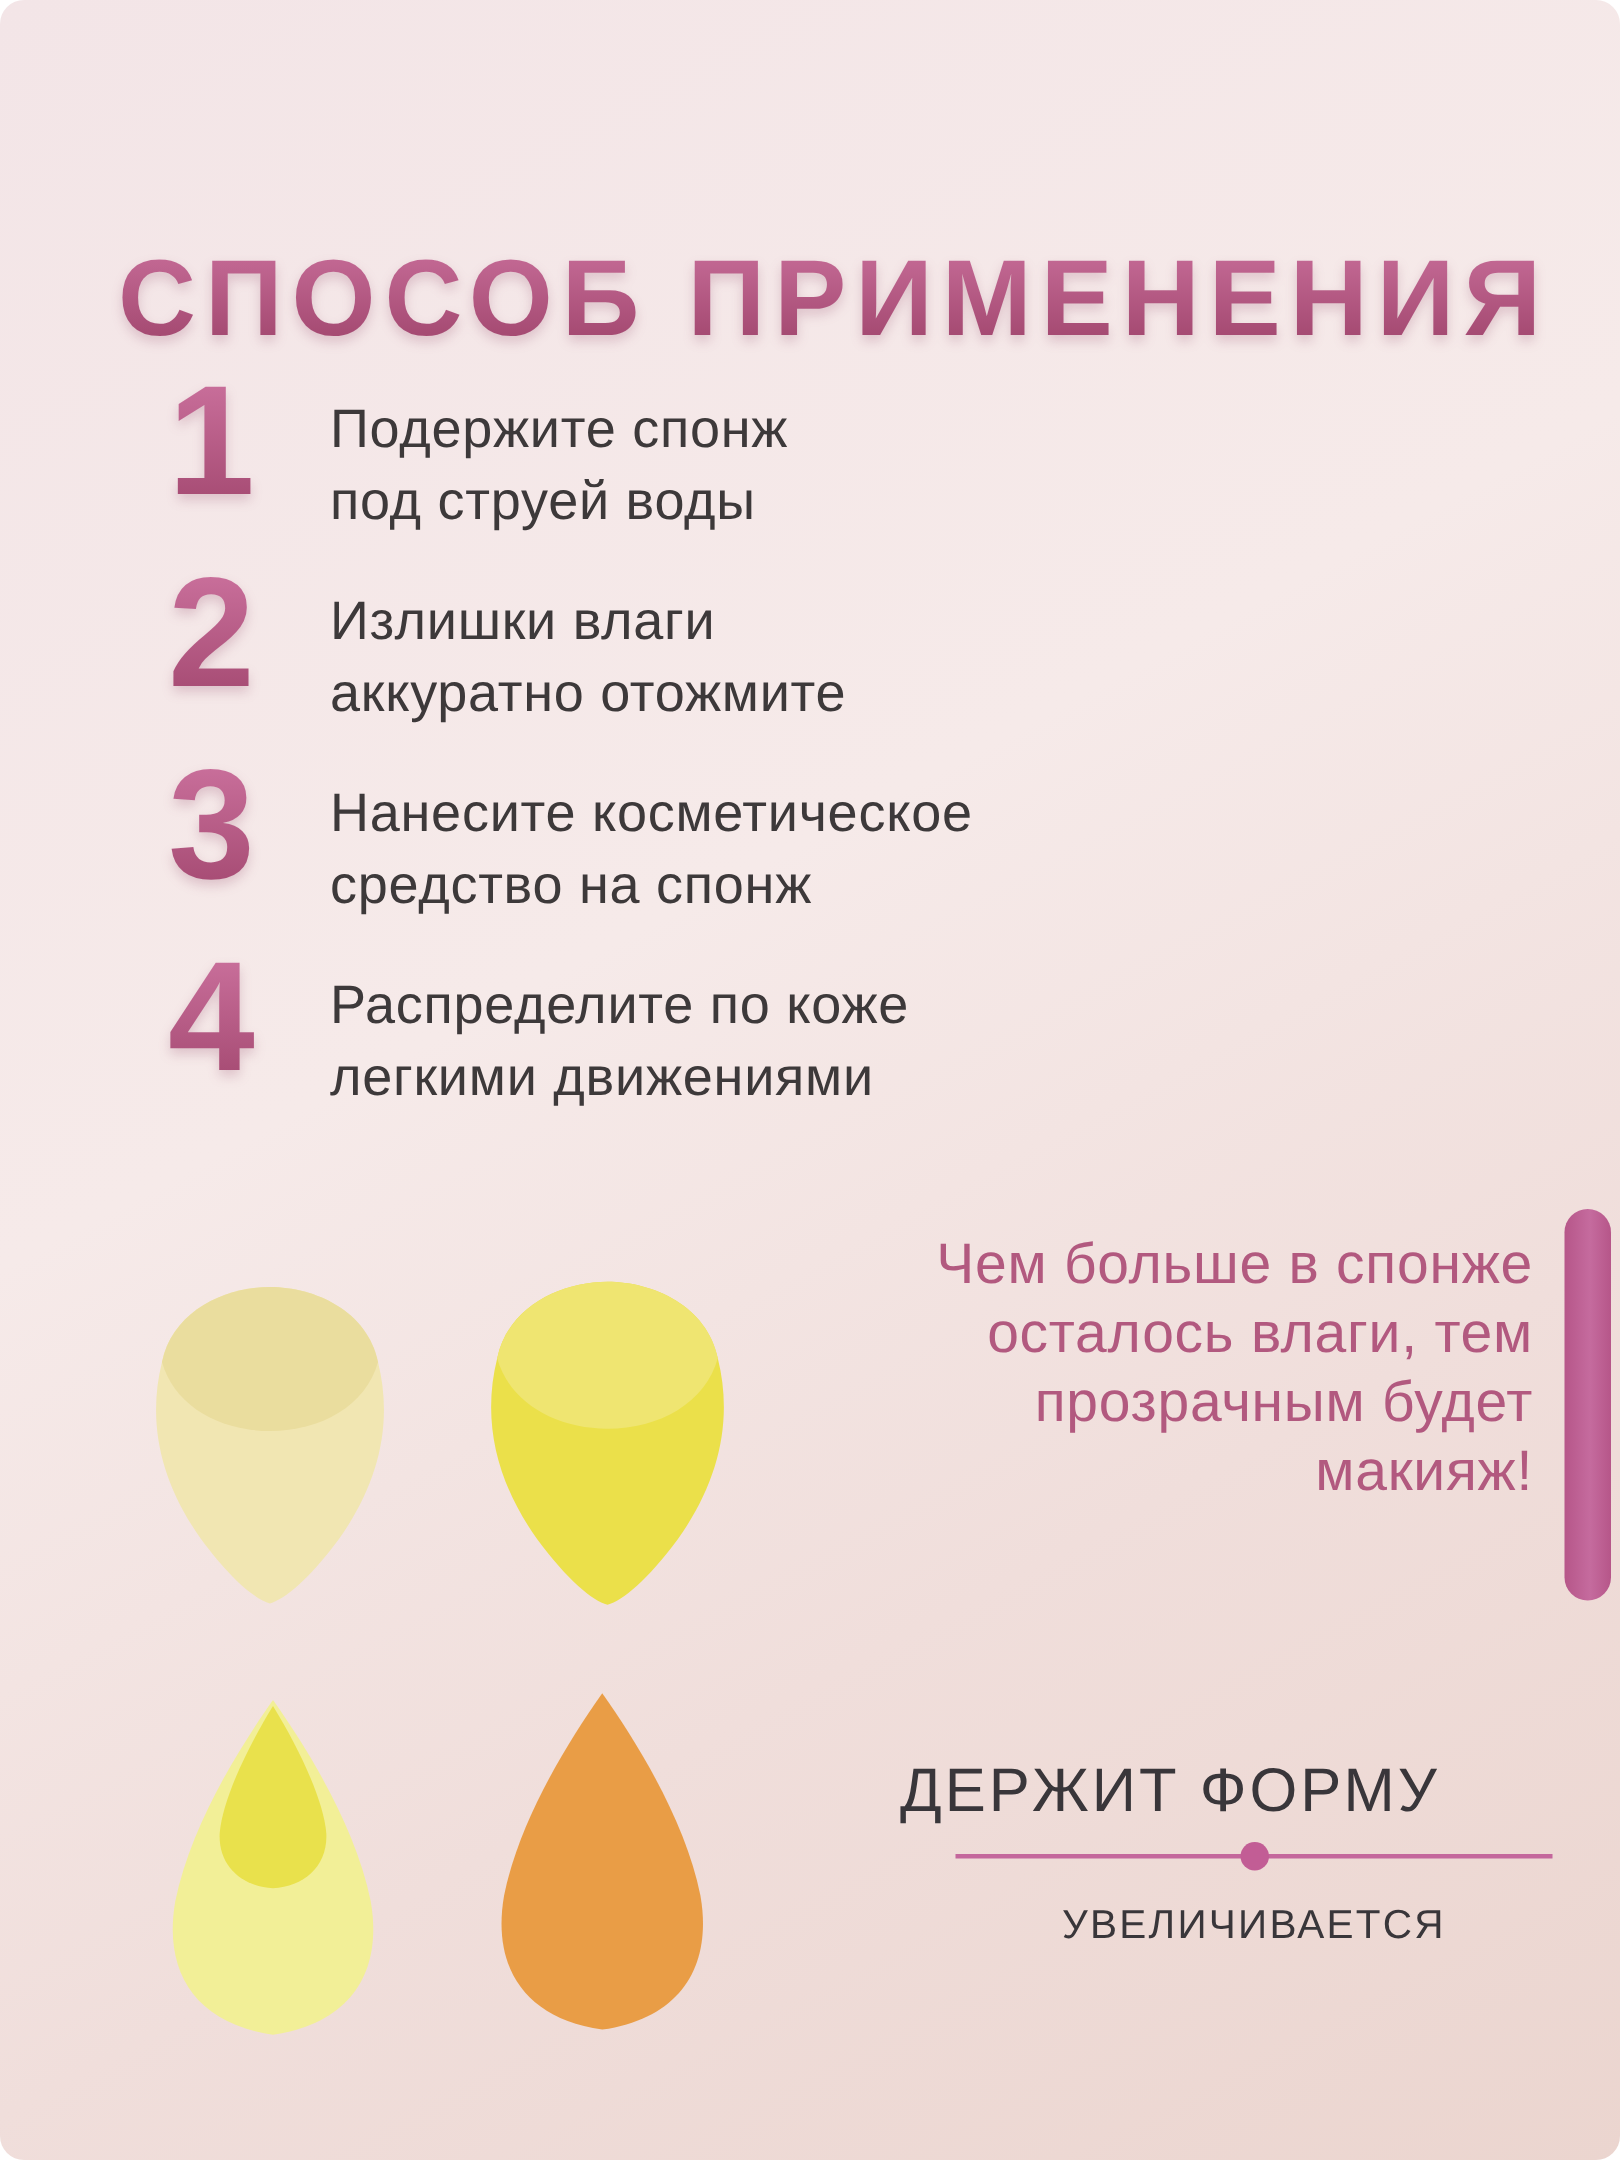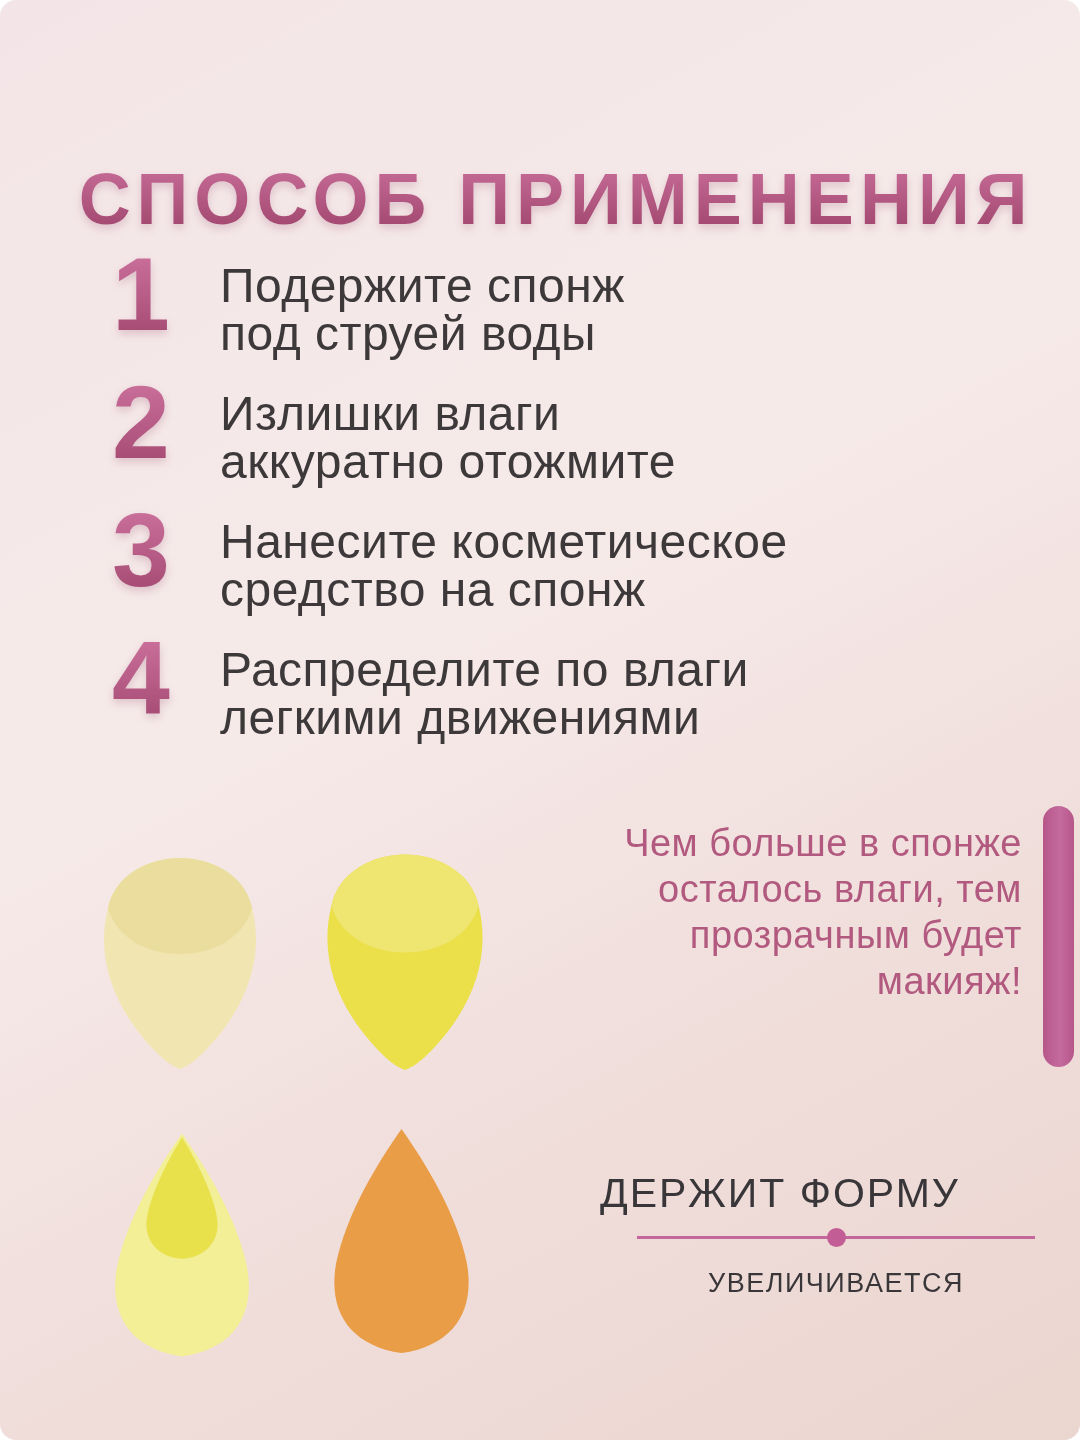--- a/index.html
+++ b/index.html
@@ -45,21 +45,21 @@
   }
   .step-number {
     width: 108px;
     font-size: 104px;
     font-weight: 700;
     line-height: 0.82;
     letter-spacing: 0;
   }
   .step-text {
     padding-top: 10px;
-    font-size: 48px;
+    font-size: 36px;
     line-height: 48px;
     color: #3d393a;
     letter-spacing: 0.5px;
     white-space: nowrap;
   }
   .step-1 { top: 252px; }
   .step-2 { top: 380px; }
   .step-3 { top: 508px; }
   .step-4 { top: 636px; }
 
@@ -158,21 +158,21 @@
     <div class="step-number grad-text">3</div>
     <div class="step-text">
       <div>Нанесите косметическое</div>
       <div>средство на спонж</div>
     </div>
   </div>
 
   <div class="step step-4">
     <div class="step-number grad-text">4</div>
     <div class="step-text">
-      <div>Распределите по влаги</div>
+      <div>Распределите по коже</div>
       <div>легкими движениями</div>
     </div>
   </div>
 
   <svg class="sponge sponge-1" viewBox="0 0 170 235">
     <path d="M 13 70 C 20 36 55 20 85 20 C 115 20 150 36 157 70 C 167 110 158 150 131 188 C 111 215 95 228 85 231 C 75 228 59 215 39 188 C 12 150 3 110 13 70 Z" fill="#f1e6b2"></path>
     <path d="M 13 70 C 20 36 55 20 85 20 C 115 20 150 36 157 70 C 149 99 119 116 85 116 C 51 116 21 99 13 70 Z" fill="#eadd9e"></path>
   </svg>
 
   <svg class="sponge sponge-2" viewBox="0 0 170 235">

